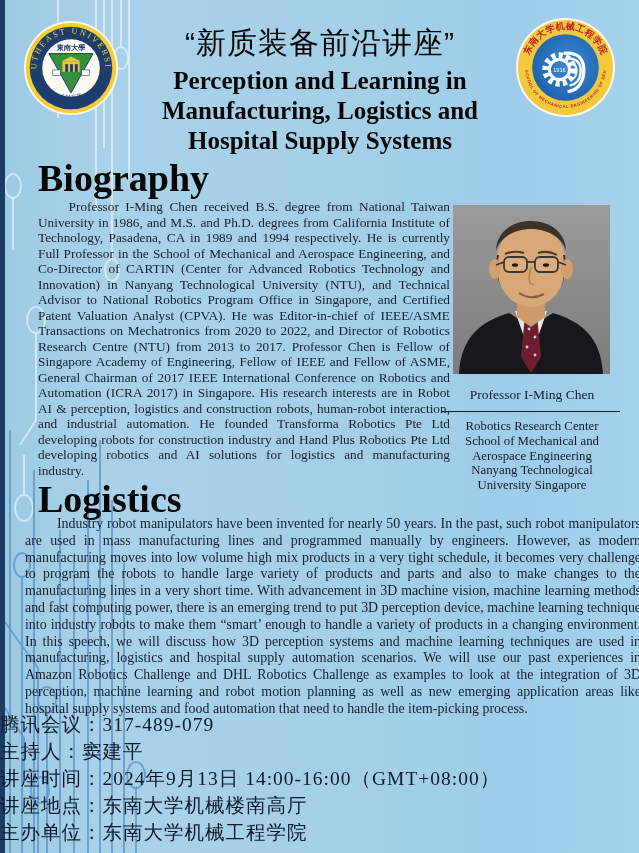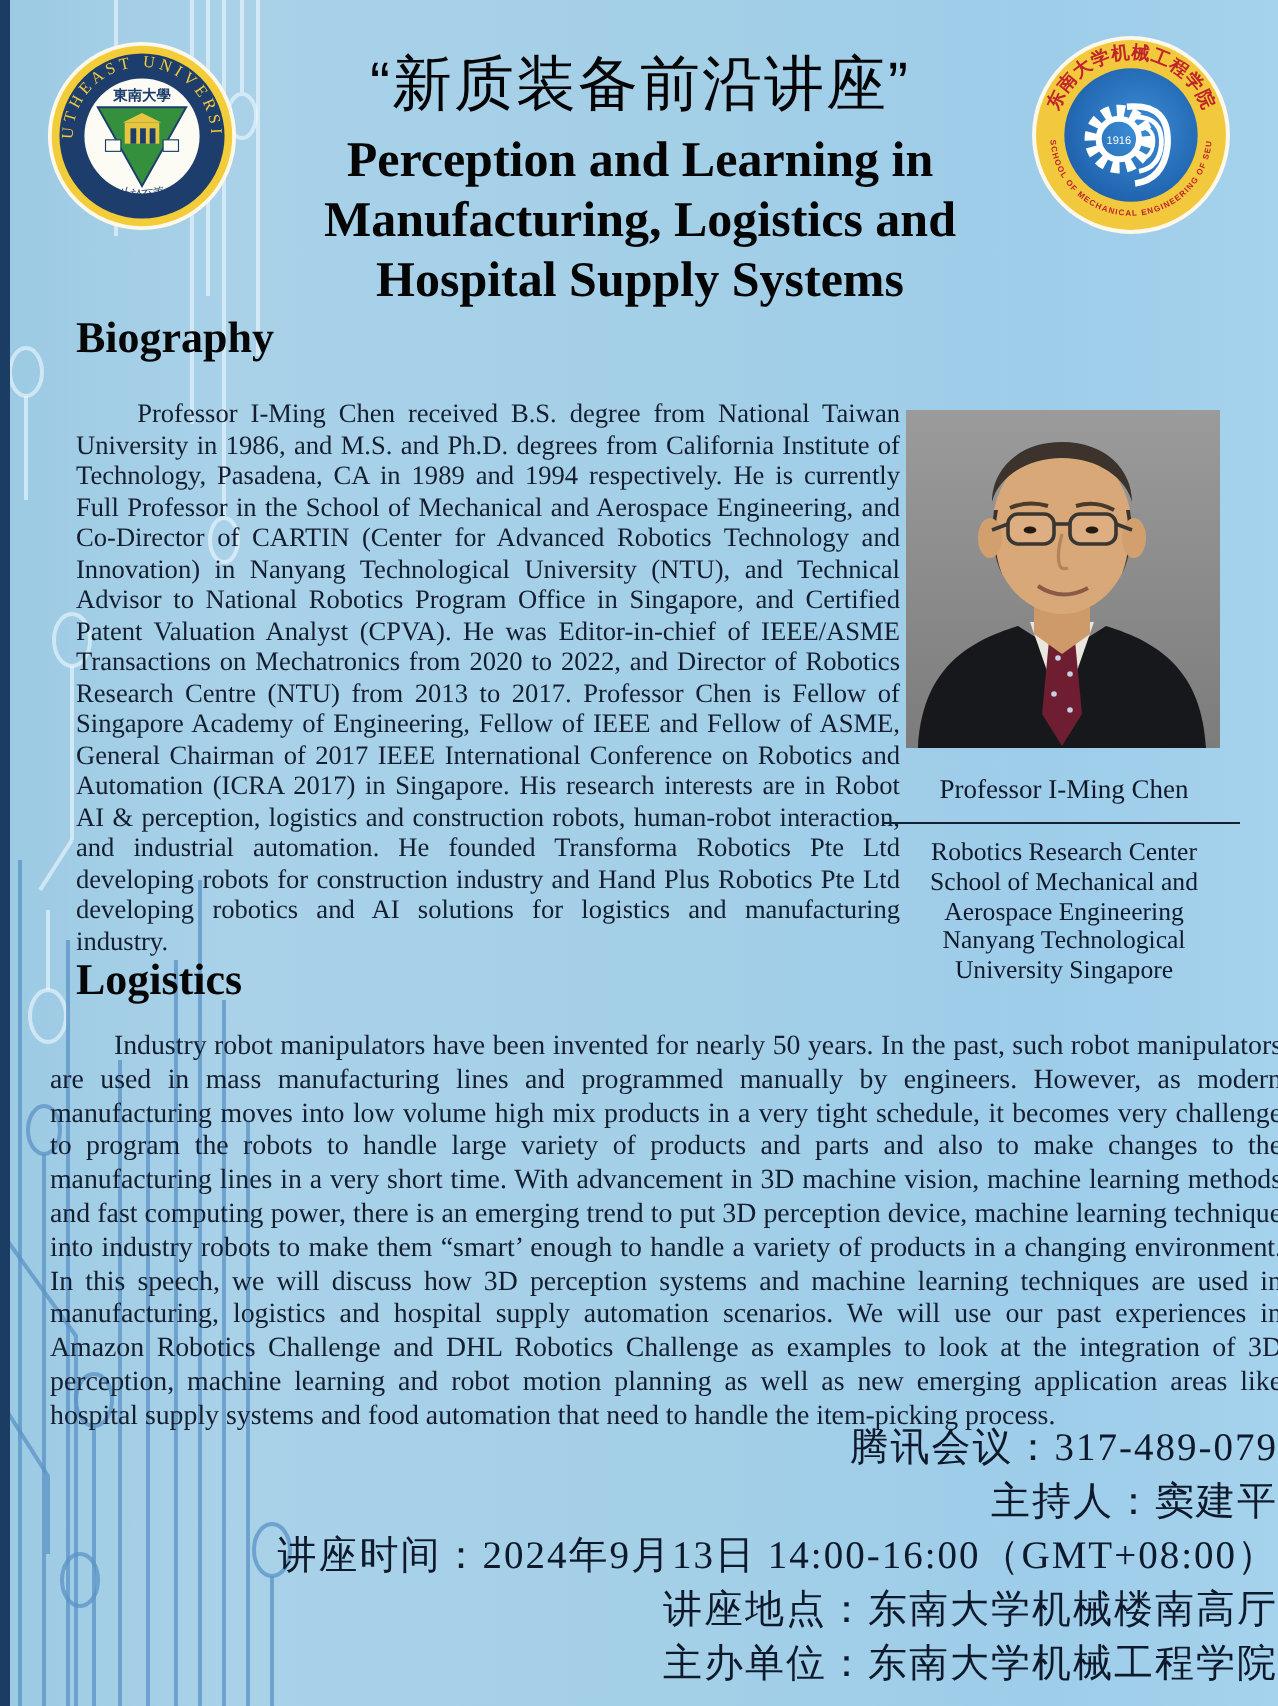--- a/index.html
+++ b/index.html
@@ -21,21 +21,21 @@
   .title-cn{
     font-family:"Liberation Sans", sans-serif;
     font-weight:normal;font-size:30px;line-height:37px;color:#050505;letter-spacing:1px;
   }
   .title-en{
     margin-top:5px;font-weight:bold;font-size:25px;line-height:30px;color:#050505;
     white-space:pre-line;font-family:"Liberation Serif", serif;
   }
   .section-heading{
     position:absolute;left:38px;margin:0;
-    font-size:22px;font-weight:bold;color:#070707;font-family:"Liberation Serif", serif;
+    font-size:38px;font-weight:bold;color:#070707;font-family:"Liberation Serif", serif;
   }
   .bio-heading{top:156px;}
   .abs-heading{top:477px;}
 
   .bio-text{
     position:absolute;left:38px;top:199px;width:412px;margin:0;
     font-size:13.3px;line-height:15.5px;text-align:justify;text-indent:2.3em;
     color:#141e2e;
   }
   .photo-col{position:absolute;left:453px;top:205px;width:158px;text-align:center;}
@@ -43,21 +43,21 @@
   .caption{margin-top:13px;font-size:13.5px;color:#101a2b;}
   .sep{width:178px;margin:8px 0 7px -11px;border:none;border-top:1.6px solid #15202f;}
   .affiliation{font-size:12.8px;line-height:14.8px;color:#101a2b;white-space:pre-line;}
 
   .abs-text{
     position:absolute;left:12px;top:516px;width:616px;margin:0;
     font-size:13.9px;line-height:16.8px;text-align:justify;text-indent:2.3em;
     color:#141e2e;
     padding-left:13px;
   }
-  .footer{position:absolute;left:0;top:711px;width:639px;text-align:right;}
+  .footer{position:absolute;left:0;top:711px;width:639px;text-align:left;}
   .f-line{
     font-size:19.5px;line-height:27px;color:#0e1a2b;
     font-family:"Liberation Serif", serif;letter-spacing:1px;
   }
 </style>
 </head>
 <body>
 
 <div class="poster">
 

